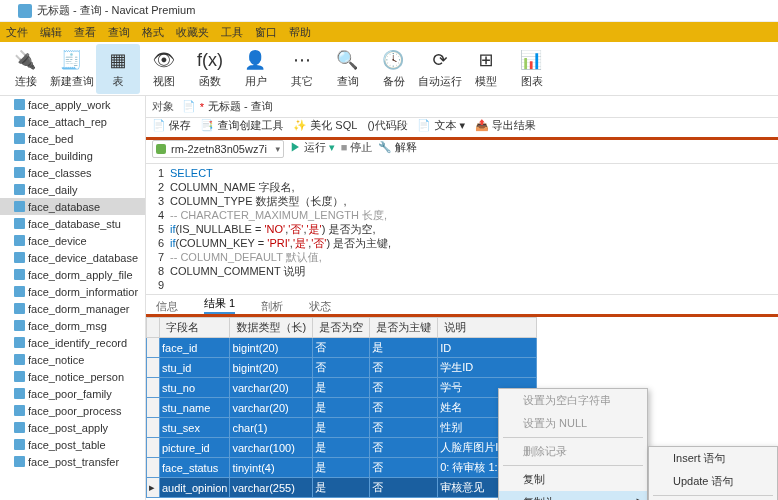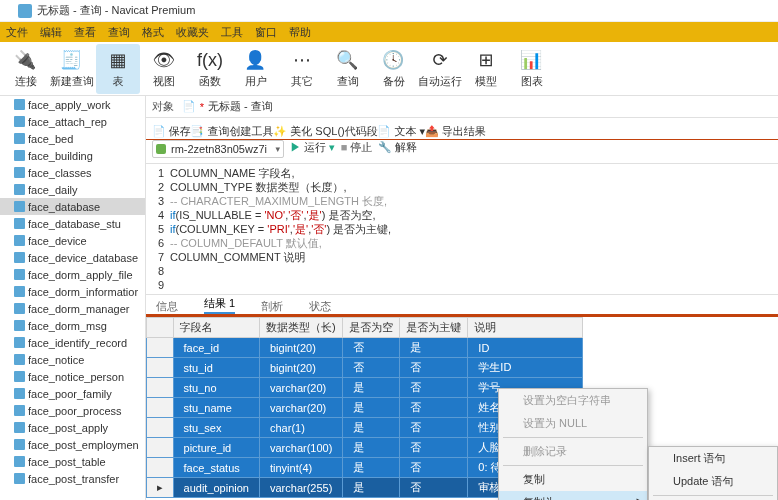--- a/index.html
+++ b/index.html
@@ -16,42 +16,42 @@
 .main{display:flex;height:calc(500px - 22px - 20px - 54px)}
 .sidebar{width:146px;background:#fff;border-right:1px solid #e0e0e0;overflow:hidden}
 .sidebar .item{display:flex;align-items:center;height:17px;padding:0 4px 0 28px;position:relative;white-space:nowrap;overflow:hidden;cursor:pointer}
 .sidebar .item.sel{background:#d8d8d8}
 .sidebar .item::before{content:"";position:absolute;left:14px;width:11px;height:11px;background:#5aa7d6;border-radius:1px}
 .content{flex:1;display:flex;flex-direction:column;overflow:hidden}
 .tabbar{height:22px;display:flex;align-items:center;padding:0 6px;gap:8px;border-bottom:1px solid #e0e0e0}
 .tabbar .obj{color:#555}
 .tabbar .qtab{display:flex;align-items:center;gap:4px}
 .tabbar .dot{color:#d00}
-.qtool{height:22px;display:flex;align-items:flex-end;padding:0 6px;gap:0;border-bottom:1px solid #c2410c}
+.qtool{height:22px;display:flex;align-items:flex-start;padding:0 6px;gap:10px;border-bottom:3px solid #c2410c}
 .qtool span{color:#333;cursor:pointer}
 .dbbar{height:24px;display:flex;padding:0 6px;gap:6px;border-bottom:1px solid #e0e0e0}
 .dbbox{height:18px;border:1px solid #ccc;border-radius:2px;padding:0 16px 0 18px;display:flex;align-items:center;position:relative;background:#fff}
 .dbbox.green::before{content:"";position:absolute;left:3px;width:10px;height:10px;background:#6ab04c;border-radius:2px}
 .dbbox.blue::before{content:"";position:absolute;left:3px;width:10px;height:10px;background:#5aa7d6;border-radius:2px}
 .dbbox::after{content:"▾";position:absolute;right:3px;color:#666;font-size:9px}
 .runbtn{color:#2a8;cursor:pointer}
 .stopbtn{color:#999}
 .sql{flex:0 0 auto;padding:2px 0 2px 4px;font-family:Consolas,monospace;font-size:11px;line-height:14px;background:#fff;border-bottom:1px solid #e0e0e0;display:flex}
 .gut{width:20px;text-align:right;color:#aaa;padding-right:6px}
 .code{flex:1}
 .kw{color:#0070c0}
 .str{color:#c00000}
 .cm{color:#999}
 .restabs{height:22px;display:flex;align-items:flex-end;gap:26px;padding:0 10px;border-bottom:3px solid #c2410c}
 .restabs span{color:#666;cursor:pointer}
 .restabs .act{color:#000;border-bottom:2px solid #3a8fd6;padding-bottom:1px}
 .grid{flex:1;overflow:hidden}
 .grid table{border-collapse:collapse;width:auto}
 .grid th{background:#f2f2f2;border:1px solid #d0d0d0;padding:2px 6px;text-align:left;font-weight:normal;height:18px}
-.grid td{background:#2179c8;color:#fff;border:1px solid #5a9bd4;padding:2px 10px;height:17px}
+.grid td{background:#2179c8;color:#fff;border:1px solid #5a9bd4;padding:2px 2px;height:17px}
 .grid tr.cur td{background:#1a5fa0}
 .ctx{position:absolute;background:#f4f4f4;border:1px solid #bbb;box-shadow:2px 2px 6px rgba(0,0,0,.25);z-index:100;min-width:150px}
 .ctx .mi{padding:4px 18px 4px 24px;cursor:pointer;position:relative}
 .ctx .mi.dis{color:#999}
 .ctx .sep{height:1px;background:#ccc;margin:2px 4px}
 .ctx .arr::after{content:"▸";position:absolute;right:6px;font-size:9px}
 .wm{position:absolute;right:6px;bottom:2px;color:#ccc;font-size:10px}
 </style>
 </head>
 <body>
@@ -139,21 +139,20 @@
       <div class="item">face_dorm_apply_file</div>
       <div class="item">face_dorm_informatior</div>
       <div class="item">face_dorm_manager</div>
       <div class="item">face_dorm_msg</div>
       <div class="item">face_identify_record</div>
       <div class="item">face_notice</div>
       <div class="item">face_notice_person</div>
       <div class="item">face_poor_family</div>
       <div class="item">face_poor_process</div>
       <div class="item">face_post_apply</div>
-      <div class="item">face_post_employmen</div>
       <div class="item">face_post_table</div>
       <div class="item">face_post_transfer</div>
     </div>
   <div class="content">
     <div class="tabbar">
       <span class="obj">对象</span>
       <span class="qtab">📄 <span class="dot">*</span><span>无标题 - 查询</span></span>
     </div>
     <div class="qtool">
       <span>📄 <span>保存</span></span>
@@ -177,20 +176,21 @@
           <div>2</div>
           <div>3</div>
           <div>4</div>
           <div>5</div>
           <div>6</div>
           <div>7</div>
           <div>8</div>
           <div>9</div>
         </div>
       <div class="code" id="code">
+          <div><span class="kw">SELECT</span></div>
           <div>    COLUMN_NAME 字段名,</div>
           <div>    COLUMN_TYPE 数据类型（长度）,</div>
           <div><span class="cm">--     CHARACTER_MAXIMUM_LENGTH 长度,</span></div>
           <div>    <span class="kw">if</span>(IS_NULLABLE = <span class="str">'NO'</span>,<span class="str">'否'</span>,<span class="str">'是'</span>)  是否为空,</div>
           <div>    <span class="kw">if</span>(COLUMN_KEY = <span class="str">'PRI'</span>,<span class="str">'是'</span>,<span class="str">'否'</span>)   是否为主键,</div>
           <div><span class="cm">--     COLUMN_DEFAULT 默认值,</span></div>
           <div>    COLUMN_COMMENT 说明</div>
         </div>
     </div>
     <div class="restabs">

